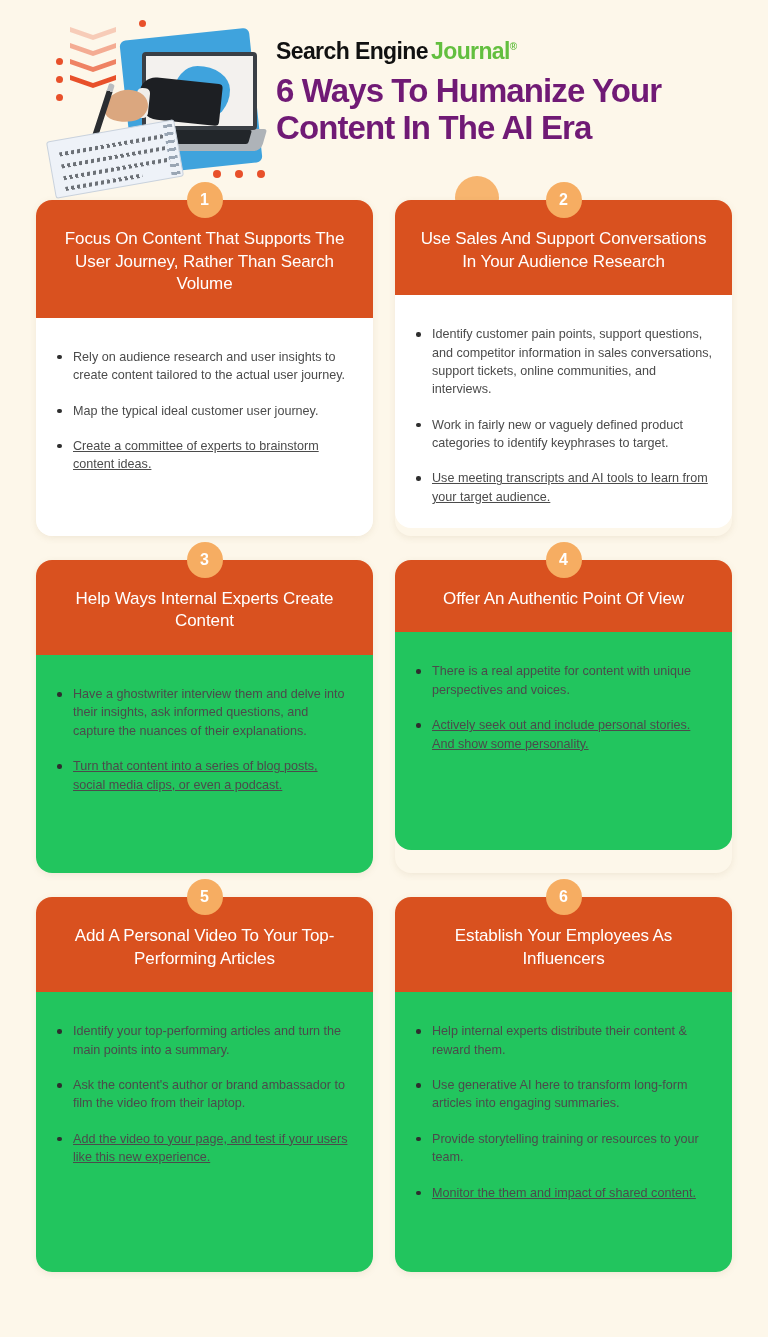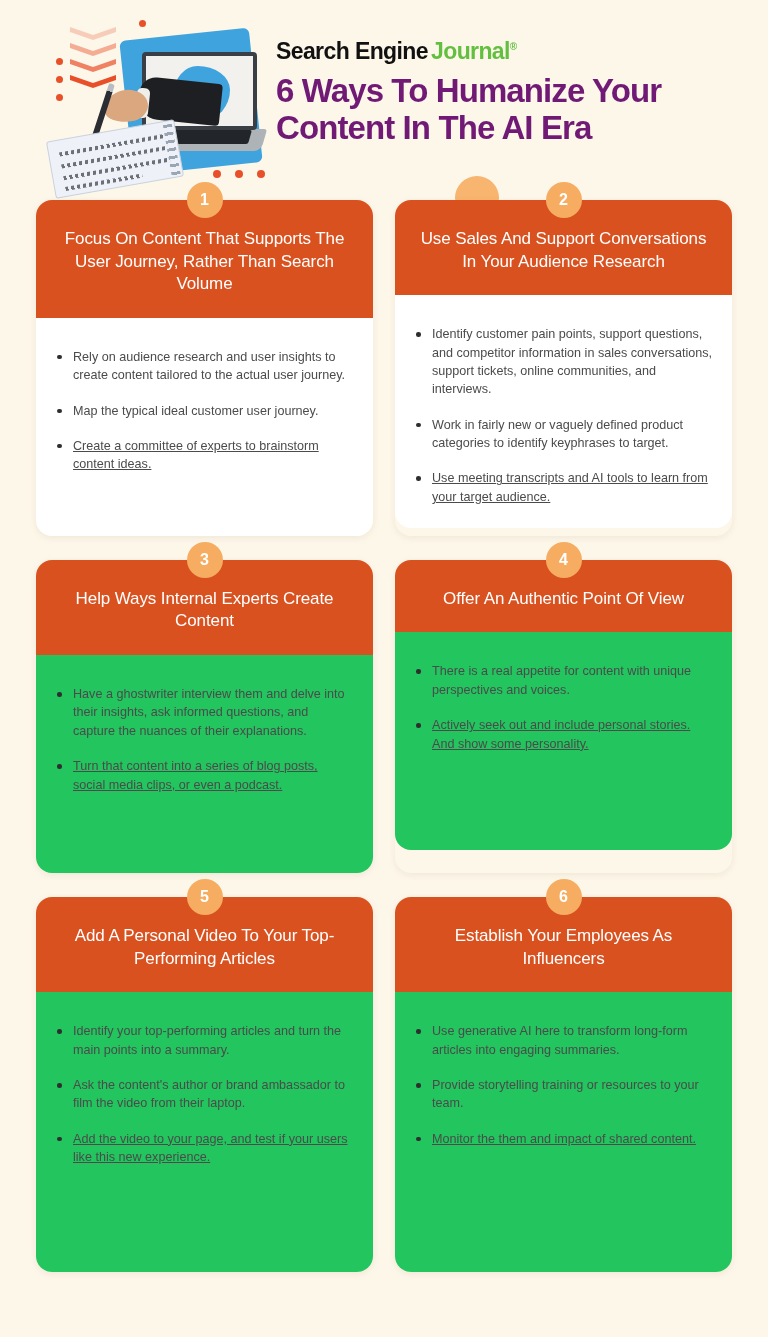--- a/index.html
+++ b/index.html
@@ -430,20 +430,21 @@
             <li>Ask the content's author or brand ambassador to film the video from their laptop.</li>
             <li>Add the video to your page, and test if your users like this new experience.</li>
           </ul>
         </div>
       </div>
       <div class="card h-row3">
         <div class="badge">6</div>
         <div class="card-head">Establish Your Employees As Influencers</div>
         <div class="card-body gray">
           <ul class="bullets">
+            <li>Help internal experts distribute their content &amp; reward them.</li>
             <li>Use generative AI here to transform long-form articles into engaging summaries.</li>
             <li>Provide storytelling training or resources to your team.</li>
             <li>Monitor the them and impact of shared content.</li>
           </ul>
         </div>
       </div>
     </div>
 
 </div>
 

